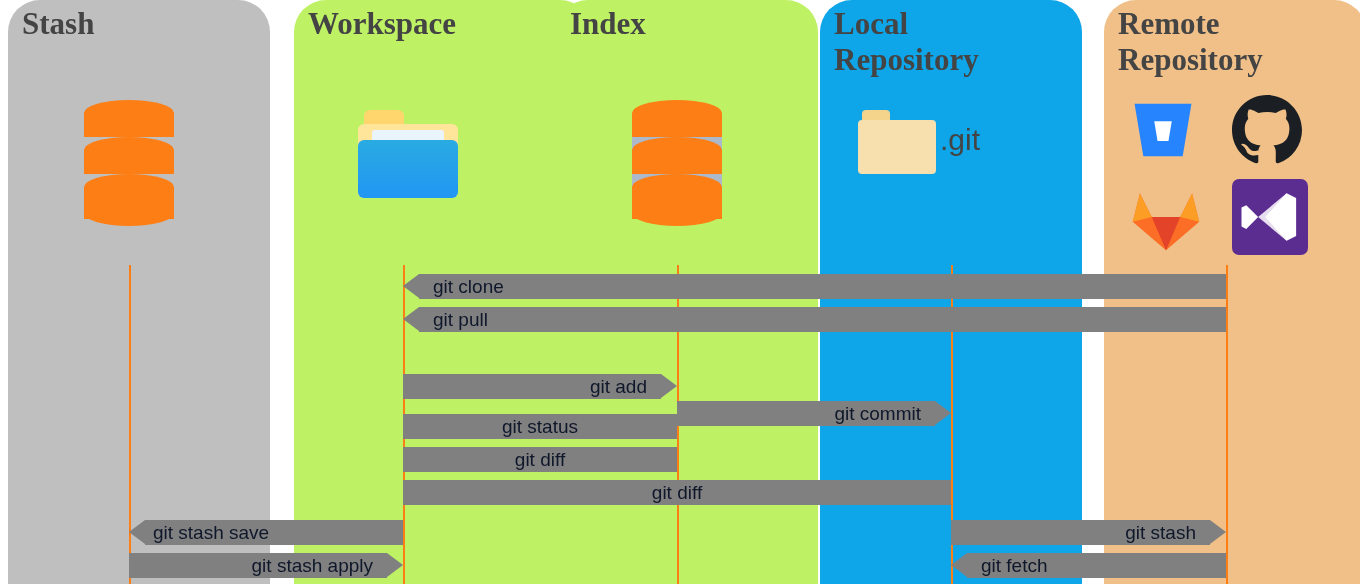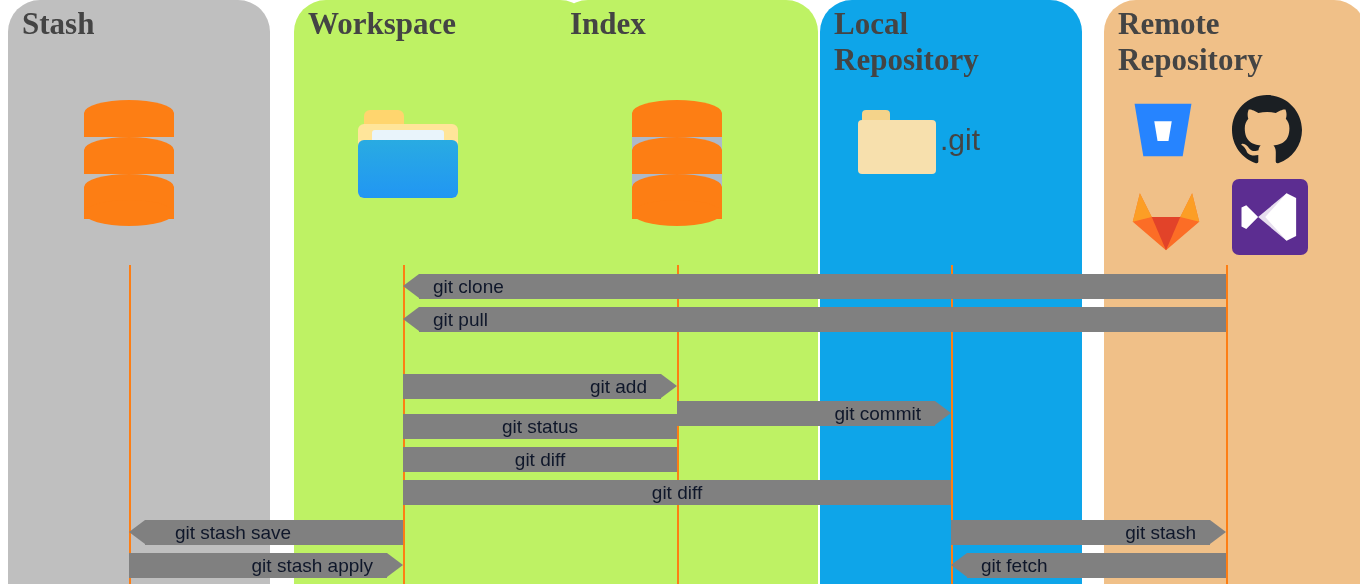--- a/index.html
+++ b/index.html
@@ -166,21 +166,21 @@
 <div class="cmd" style="left:403px;top:414px;width:274px;text-align:center;">
     <span class="txt" style="left:0;right:0;text-align:center;">git status</span>
   </div>
 <div class="cmd" style="left:403px;top:447px;width:274px;text-align:center;">
     <span class="txt" style="left:0;right:0;text-align:center;">git diff</span>
   </div>
 <div class="cmd" style="left:403px;top:480px;width:548px;text-align:center;">
     <span class="txt" style="left:0;right:0;text-align:center;">git diff</span>
   </div>
 <div class="cmd arrow-l" style="left:145px;top:520px;width:258px;">
-    <span class="txt" style="left:30px;">git stash save</span>
+    <span class="txt" style="left:8px;">git stash save</span>
   </div>
 <div class="cmd arrow-r" style="left:129px;top:553px;width:258px;">
     <span class="txt" style="right:14px;text-align:right;">git stash apply</span>
   </div>
 <div class="cmd arrow-r" style="left:951px;top:520px;width:259px;">
     <span class="txt" style="right:14px;">git stash</span>
   </div>
 <div class="cmd arrow-l" style="left:967px;top:553px;width:259px;">
     <span class="txt" style="left:14px;text-align:right;">git fetch</span>
   </div>

